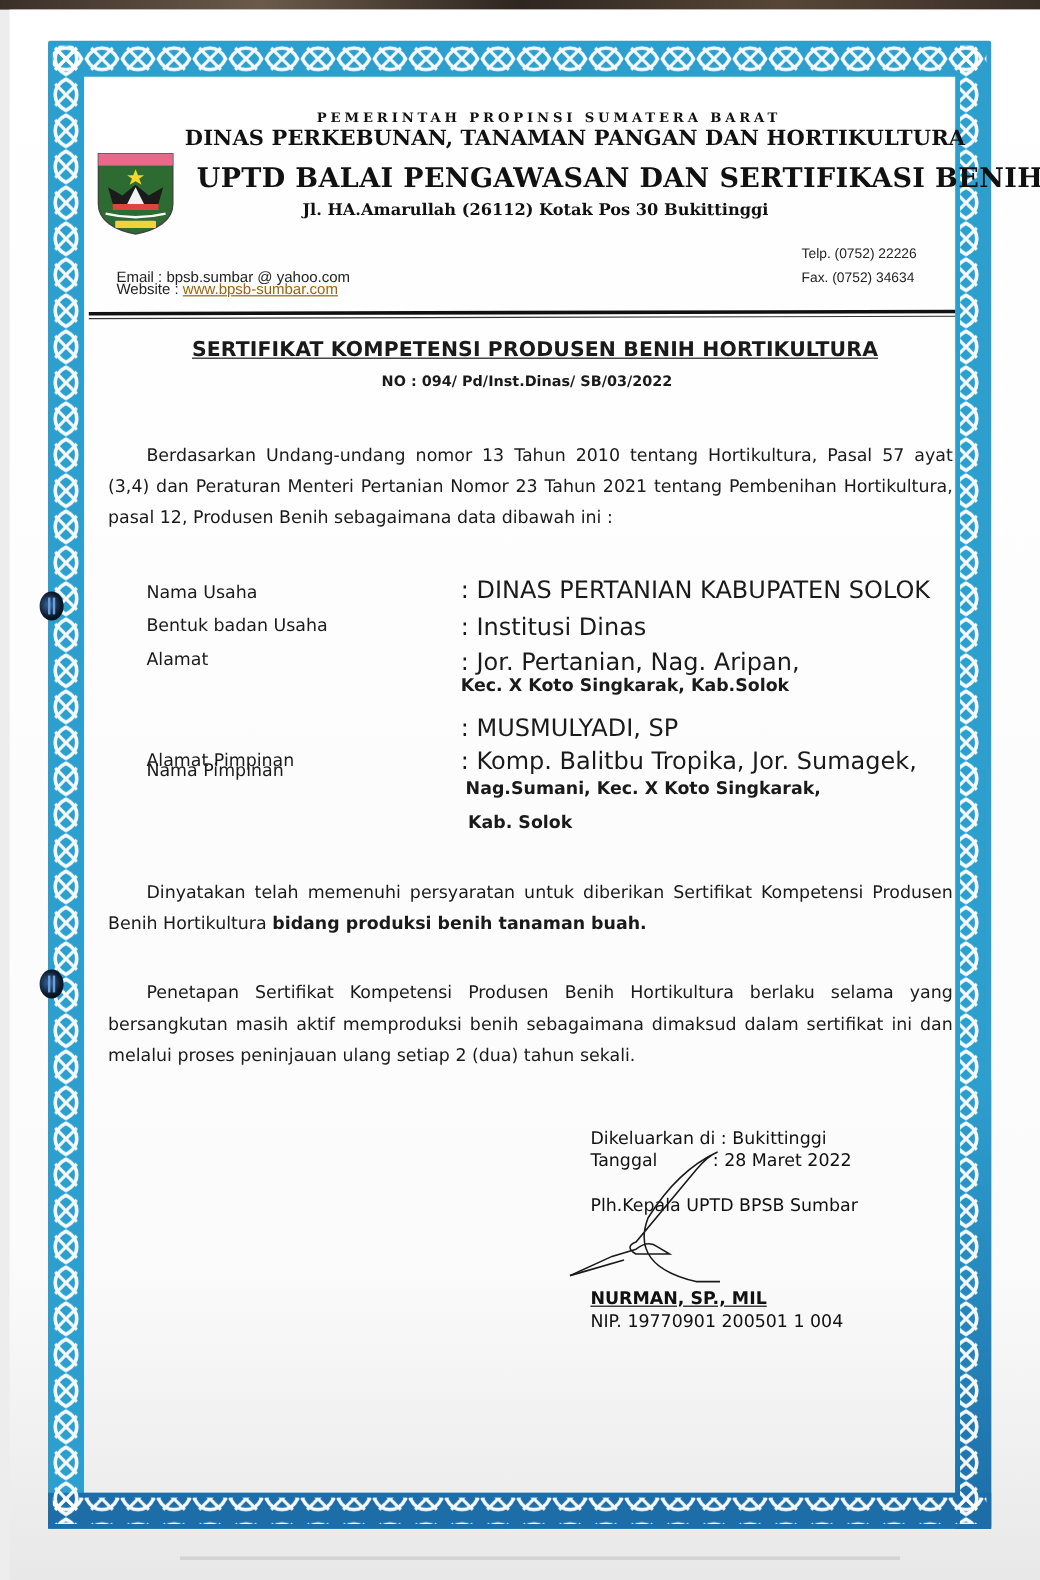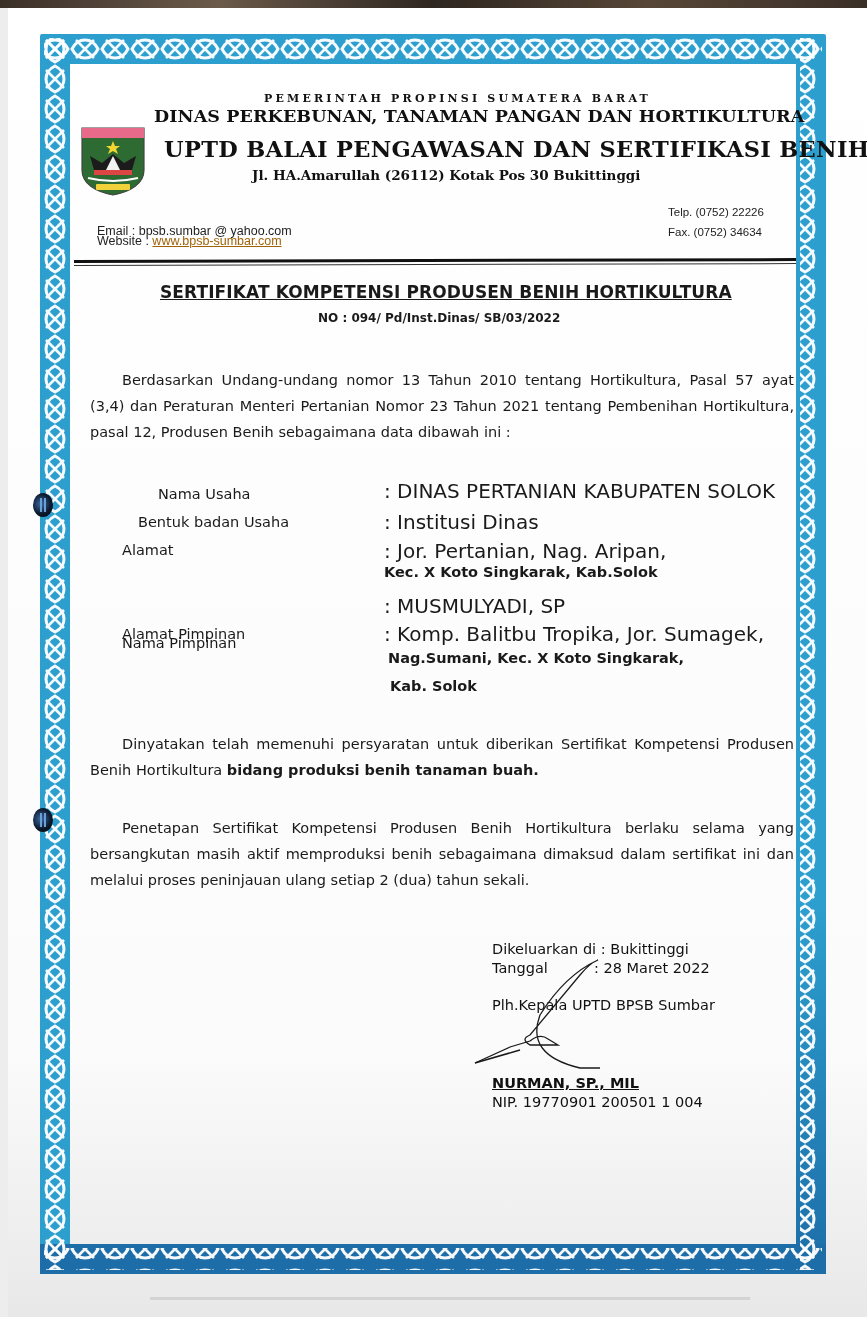--- a/index.html
+++ b/index.html
@@ -113,24 +113,24 @@
 <div class="contact c-fax">Fax. (0752) 34634</div>
 
 <div class="rule-thick"></div>
 <div class="rule-thin"></div>
 
 <div class="title">SERTIFIKAT KOMPETENSI PRODUSEN BENIH HORTIKULTURA</div>
 <div class="number">NO : 094/ Pd/Inst.Dinas/ SB/03/2022</div>
 
 <div class="para p1"><span class="indent"></span><span>Berdasarkan Undang-undang nomor 13 Tahun 2010 tentang Hortikultura, Pasal 57 ayat (3,4) dan Peraturan Menteri Pertanian Nomor 23 Tahun 2021 tentang Pembenihan Hortikultura, pasal 12, Produsen Benih sebagaimana data dibawah ini :</span></div>
 
-<div class="field-label" style="top:486px;margin-left:36px;">Nama Usaha</div>
+<div class="field-label" style="top:486px;">Nama Usaha</div>
 <div class="field-value" style="top:479px;">: DINAS  PERTANIAN  KABUPATEN  SOLOK</div>
 
-<div class="field-label" style="top:514px;margin-left:16px;">Bentuk badan Usaha</div>
+<div class="field-label" style="top:514px;">Bentuk badan Usaha</div>
 <div class="field-value" style="top:510px;">: Institusi Dinas</div>
 
 <div class="field-label" style="top:542px;">Alamat</div>
 <div class="field-value" style="top:539px;">: Jor. Pertanian, Nag. Aripan,</div>
 <div class="field-cont" style="left:384px;top:564px;">Kec. X Koto Singkarak, Kab.Solok</div>
 
 <div class="field-label" style="top:598px;margin-top:37px;">Nama Pimpinan</div>
 <div class="field-value" style="top:594px;">: MUSMULYADI, SP</div>
 
 <div class="field-label" style="top:626px;">Alamat Pimpinan</div>

